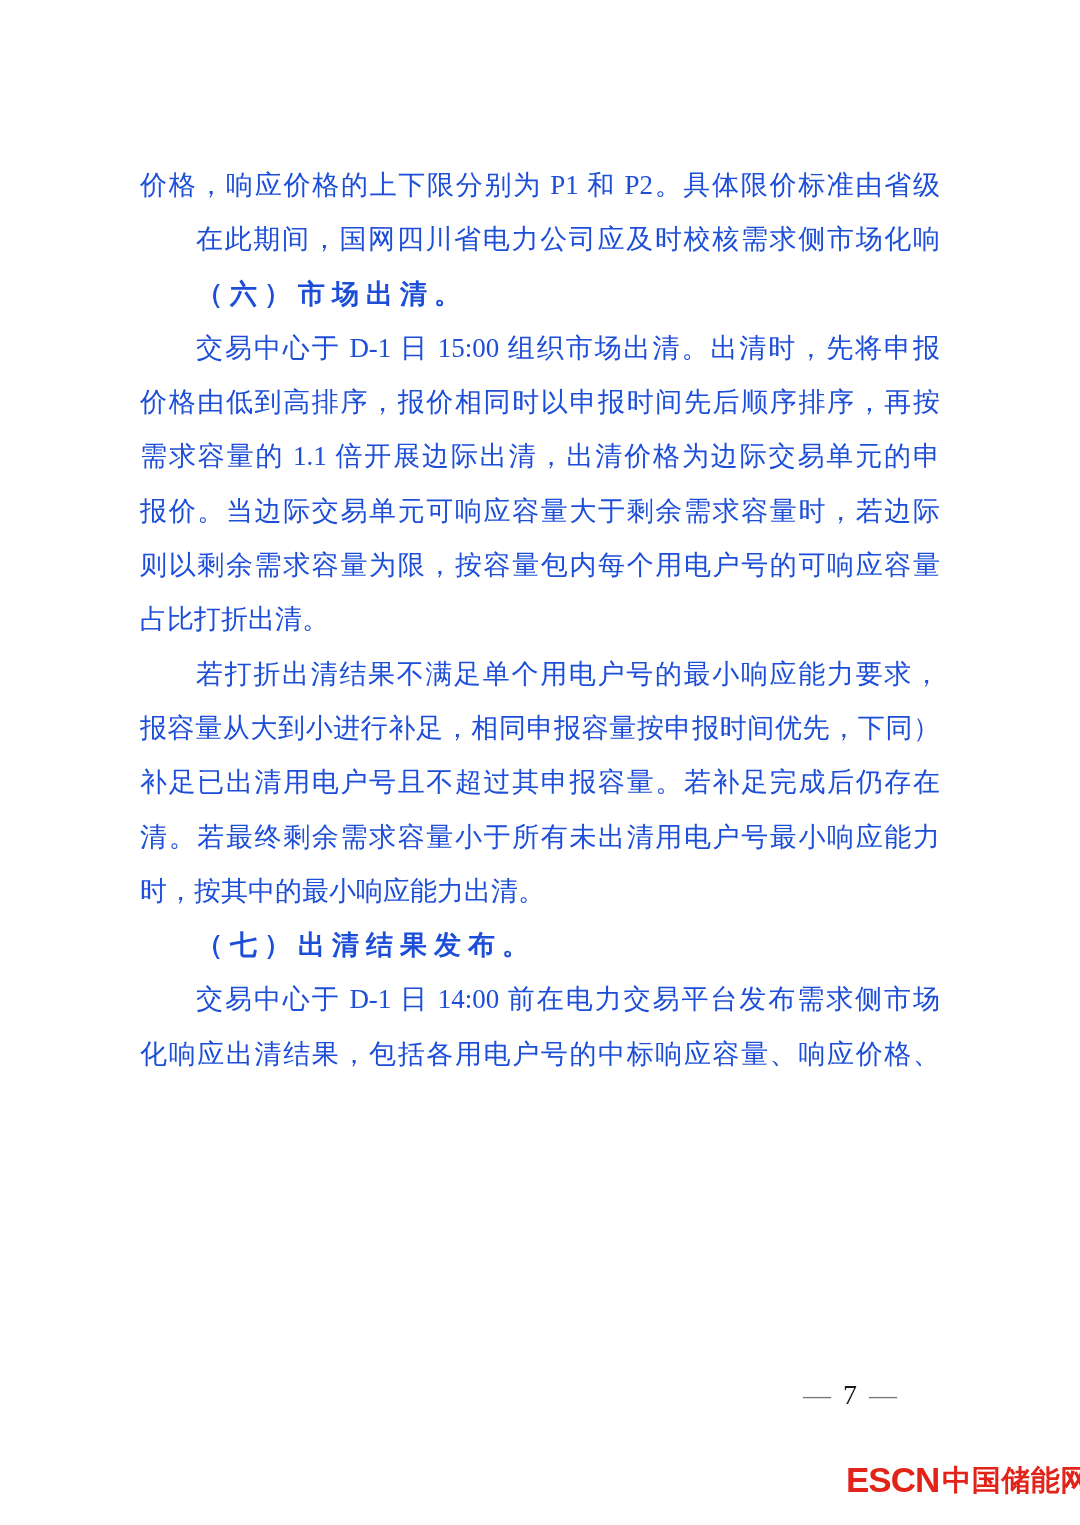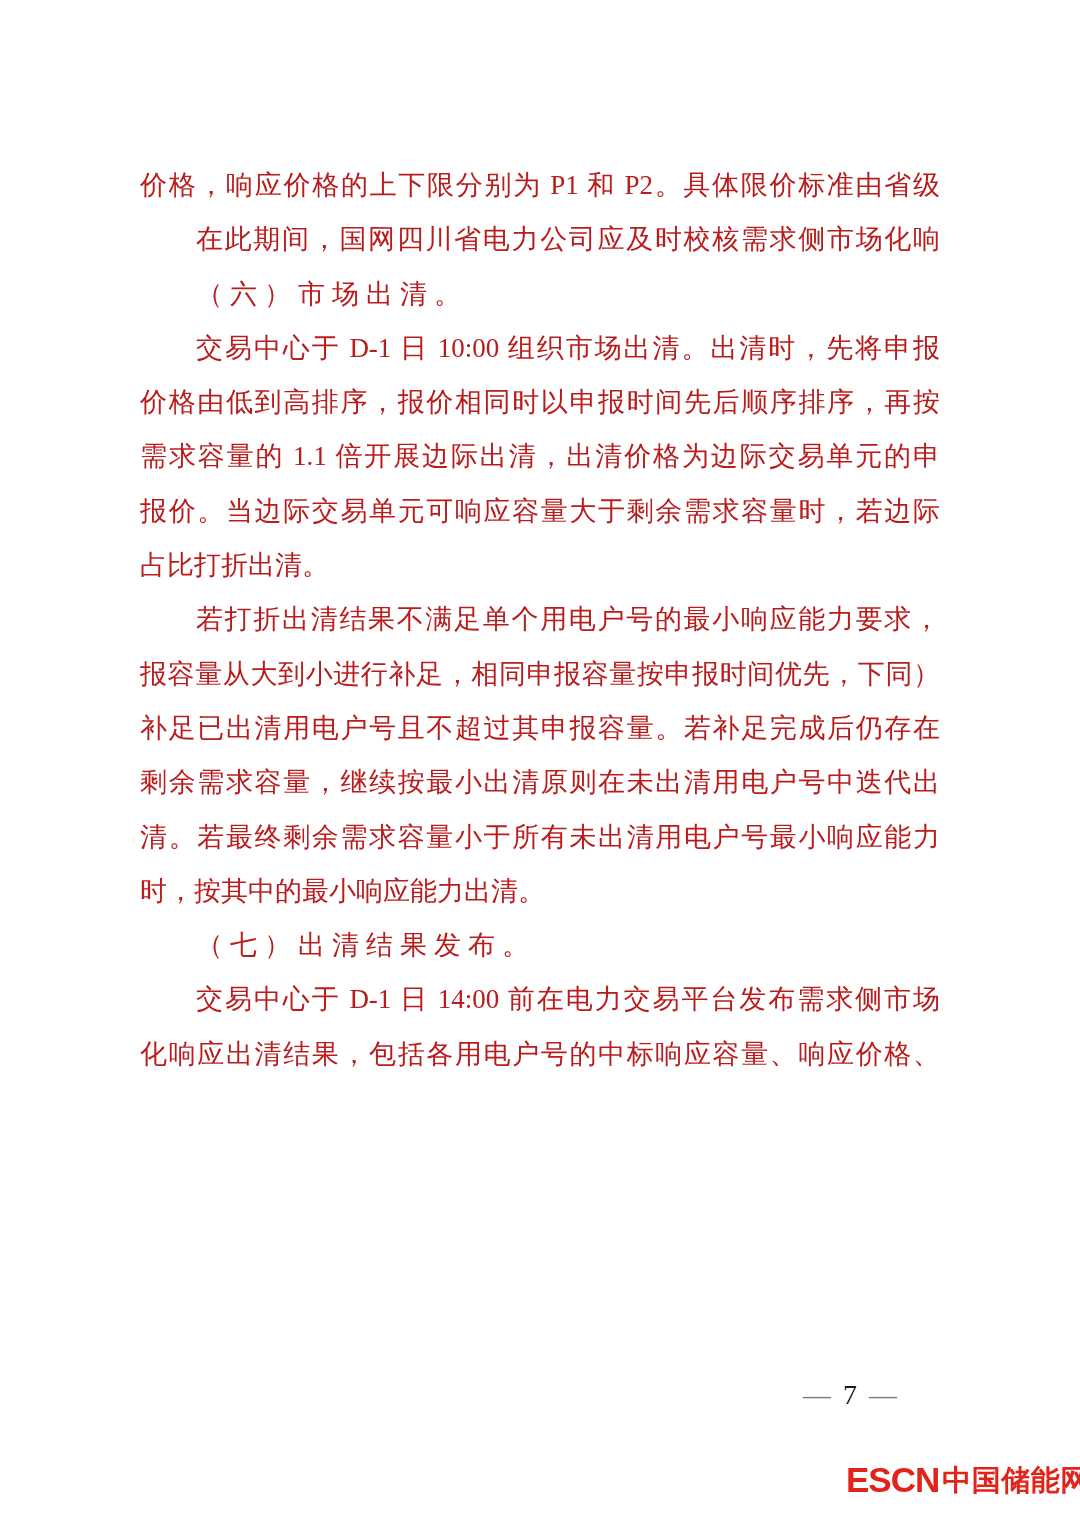--- a/index.html
+++ b/index.html
@@ -17,31 +17,31 @@
   .doc {
     position:absolute;
     left:140px; top:158px;
     width:800px;
     color:#1a1a1a;
   }
   .line {
     font-size:27px;
     line-height:54.3px;
     height:54.3px;
-    color:#b91c1c;
+    color:#1d4ed8;
     text-align:left;
     white-space:normal;
   }
   .line.just {
     text-align:justify;
     text-align-last:justify;
   }
   .line.ind { text-indent:56px; }
   .line.heading {
-    font-weight:400;
+    font-weight:700;
     letter-spacing:7px;
   }
   .pagenum {
     position:absolute;
     top:1368px; right:183px;
     font-size:28px;
     line-height:54px;
     white-space:nowrap;
     color:#1a1a1a;
   }
@@ -61,29 +61,29 @@
 </style>
 </head>
 <body>
 
 <div class="page">
 
   <div class="doc">
       <div class="line just">价格，响应价格的上下限分别为 P1 和 P2。具体限价标准由省级</div>
       <div class="line just ind">在此期间，国网四川省电力公司应及时校核需求侧市场化响</div>
       <div class="line heading ind">（六）市场出清。</div>
-      <div class="line just ind">交易中心于 D-1 日 10:00 组织市场出清。出清时，先将申报</div>
+      <div class="line just ind">交易中心于 D-1 日 15:00 组织市场出清。出清时，先将申报</div>
       <div class="line just">价格由低到高排序，报价相同时以申报时间先后顺序排序，再按</div>
       <div class="line just">需求容量的 1.1 倍开展边际出清，出清价格为边际交易单元的申</div>
       <div class="line just">报价。当边际交易单元可响应容量大于剩余需求容量时，若边际</div>
+      <div class="line just">则以剩余需求容量为限，按容量包内每个用电户号的可响应容量</div>
       <div class="line">占比打折出清。</div>
       <div class="line just ind">若打折出清结果不满足单个用电户号的最小响应能力要求，</div>
       <div class="line just">报容量从大到小进行补足，相同申报容量按申报时间优先，下同）</div>
       <div class="line just">补足已出清用电户号且不超过其申报容量。若补足完成后仍存在</div>
-      <div class="line just">剩余需求容量，继续按最小出清原则在未出清用电户号中迭代出</div>
       <div class="line just">清。若最终剩余需求容量小于所有未出清用电户号最小响应能力</div>
       <div class="line">时，按其中的最小响应能力出清。</div>
       <div class="line heading ind">（七）出清结果发布。</div>
       <div class="line just ind">交易中心于 D-1 日 14:00 前在电力交易平台发布需求侧市场</div>
       <div class="line just">化响应出清结果，包括各用电户号的中标响应容量、响应价格、</div>
     </div>
 
   <div class="pagenum">
     <span class="dash">—</span><span class="num">7</span><span class="dash">—</span>
   </div>

